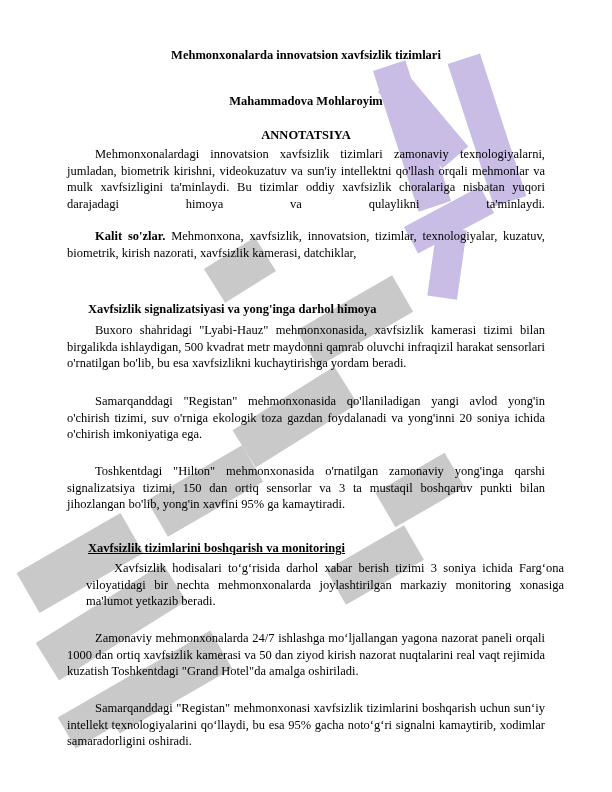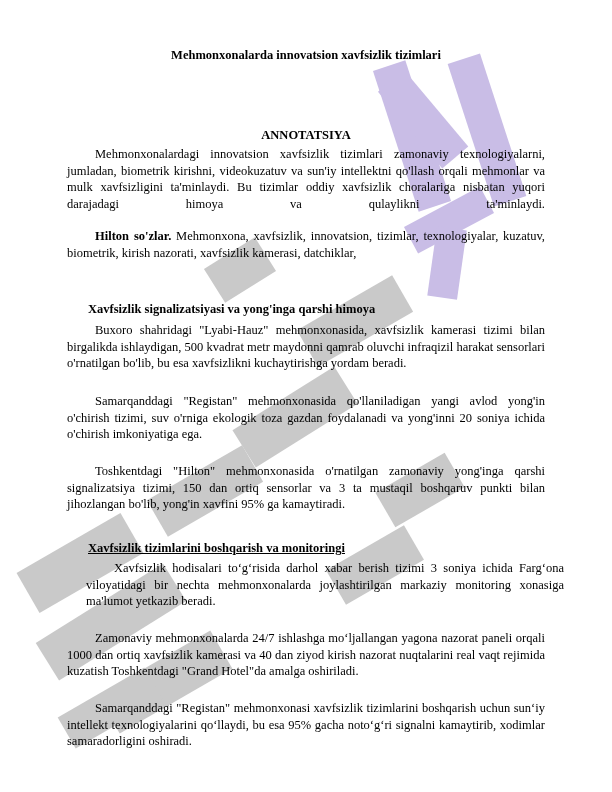--- a/index.html
+++ b/index.html
@@ -191,35 +191,38 @@
     <div class="wm wm-gray-9"></div>
     <div class="wm wm-gray-10"></div>
   </div>
 
   <div class="content">
 
     <div class="block" style="top:48px;">
       <div class="doc-title">Mehmonxonalarda innovatsion xavfsizlik tizimlari</div>
     </div>
 
+    <div class="block" style="top:94px;">
+      <div class="doc-author">Mahammadova Mohlaroyim</div>
+    </div>
 
     <div class="block" style="top:128px;">
       <div class="section-label">ANNOTATSIYA</div>
     </div>
 
     <div class="block" style="top:146px;">
       <p class="para last-justified">Mehmonxonalardagi innovatsion xavfsizlik tizimlari zamonaviy texnologiyalarni, jumladan, biometrik kirishni, videokuzatuv va sun'iy intellektni qo'llash orqali mehmonlar va mulk xavfsizligini ta'minlaydi.  Bu tizimlar oddiy xavfsizlik choralariga nisbatan yuqori darajadagi himoya va qulaylikni ta'minlaydi.</p>
     </div>
 
     <div class="block" style="top:228px;">
-      <p class="para"><span class="lead">Hilton so'zlar.</span><span> Mehmonxona, xavfsizlik, innovatsion, tizimlar, texnologiyalar, kuzatuv, biometrik, kirish nazorati, xavfsizlik kamerasi, datchiklar,</span></p>
+      <p class="para"><span class="lead">Kalit so'zlar.</span><span> Mehmonxona, xavfsizlik, innovatsion, tizimlar, texnologiyalar, kuzatuv, biometrik, kirish nazorati, xavfsizlik kamerasi, datchiklar,</span></p>
     </div>
 
     <div class="block" style="top:302px;">
-      <div class="heading">Xavfsizlik signalizatsiyasi va yong'inga qarshi himoya</div>
+      <div class="heading">Xavfsizlik signalizatsiyasi va yong'inga darhol himoya</div>
     </div>
 
     <div class="block" style="top:322px;">
       <p class="para">Buxoro shahridagi "Lyabi-Hauz" mehmonxonasida, xavfsizlik kamerasi tizimi bilan birgalikda ishlaydigan, 500 kvadrat metr maydonni qamrab oluvchi infraqizil harakat sensorlari o'rnatilgan bo'lib, bu esa xavfsizlikni kuchaytirishga yordam beradi.</p>
     </div>
 
     <div class="block" style="top:393px;">
       <p class="para">Samarqanddagi "Registan" mehmonxonasida qo'llaniladigan yangi avlod yong'in o'chirish tizimi, suv o'rniga ekologik toza gazdan foydalanadi va yong'inni 20 soniya ichida o'chirish imkoniyatiga ega.</p>
     </div>
 
@@ -229,21 +232,21 @@
 
     <div class="block" style="top:541px;text-decoration:underline;">
       <div class="heading">Xavfsizlik tizimlarini boshqarish va monitoringi</div>
     </div>
 
     <div class="block" style="top:560px;margin-left:19px;">
       <p class="para">Xavfsizlik hodisalari to‘g‘risida darhol xabar berish tizimi 3 soniya ichida Farg‘ona viloyatidagi bir nechta mehmonxonalarda joylashtirilgan markaziy monitoring xonasiga ma'lumot yetkazib beradi.</p>
     </div>
 
     <div class="block" style="top:630px;">
-      <p class="para">Zamonaviy mehmonxonalarda 24/7 ishlashga mo‘ljallangan yagona nazorat paneli orqali 1000 dan ortiq xavfsizlik kamerasi va 40 dan ziyod kirish nazorat nuqtalarini real vaqt rejimida kuzatish Toshkentdagi "Grand Hotel"da amalga oshiriladi.</p>
+      <p class="para">Zamonaviy mehmonxonalarda 24/7 ishlashga mo‘ljallangan yagona nazorat paneli orqali 1000 dan ortiq xavfsizlik kamerasi va 50 dan ziyod kirish nazorat nuqtalarini real vaqt rejimida kuzatish Toshkentdagi "Grand Hotel"da amalga oshiriladi.</p>
     </div>
 
     <div class="block" style="top:700px;">
       <p class="para">Samarqanddagi "Registan" mehmonxonasi xavfsizlik tizimlarini boshqarish uchun sun‘iy intellekt texnologiyalarini qo‘llaydi, bu esa 95% gacha noto‘g‘ri signalni kamaytirib, xodimlar samaradorligini oshiradi.</p>
     </div>
 
 
   </div>
 </div>
 

